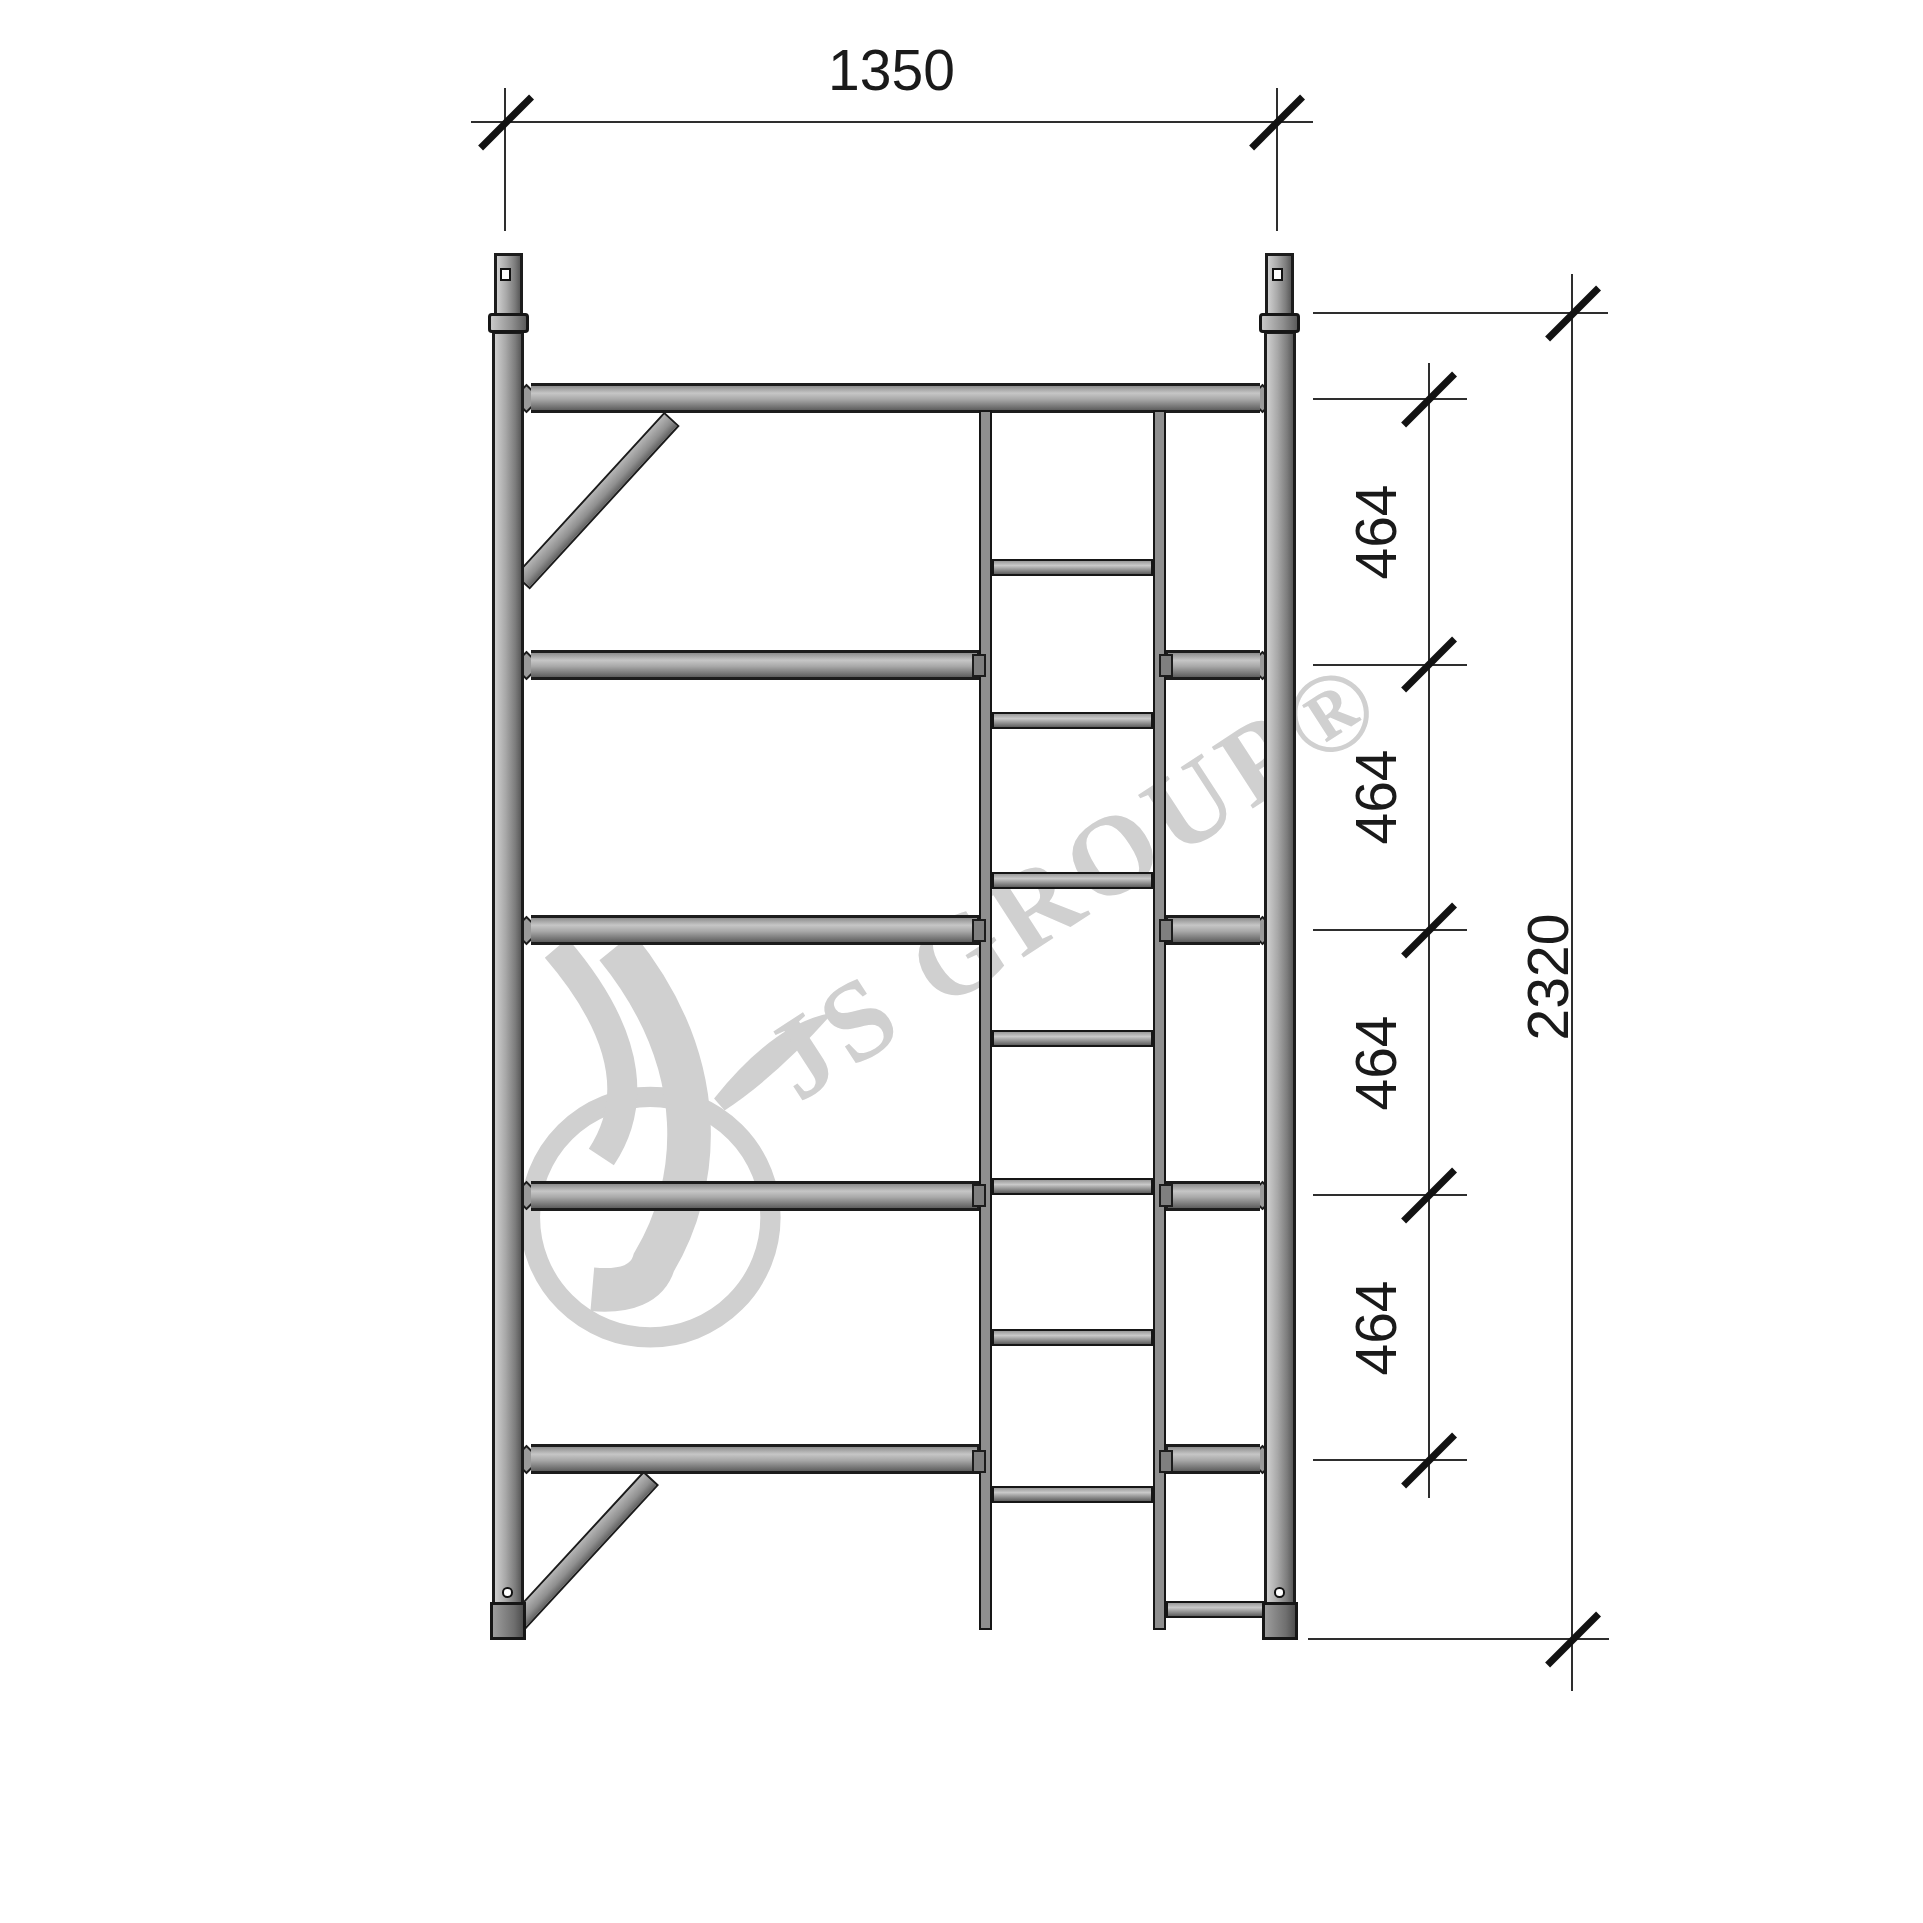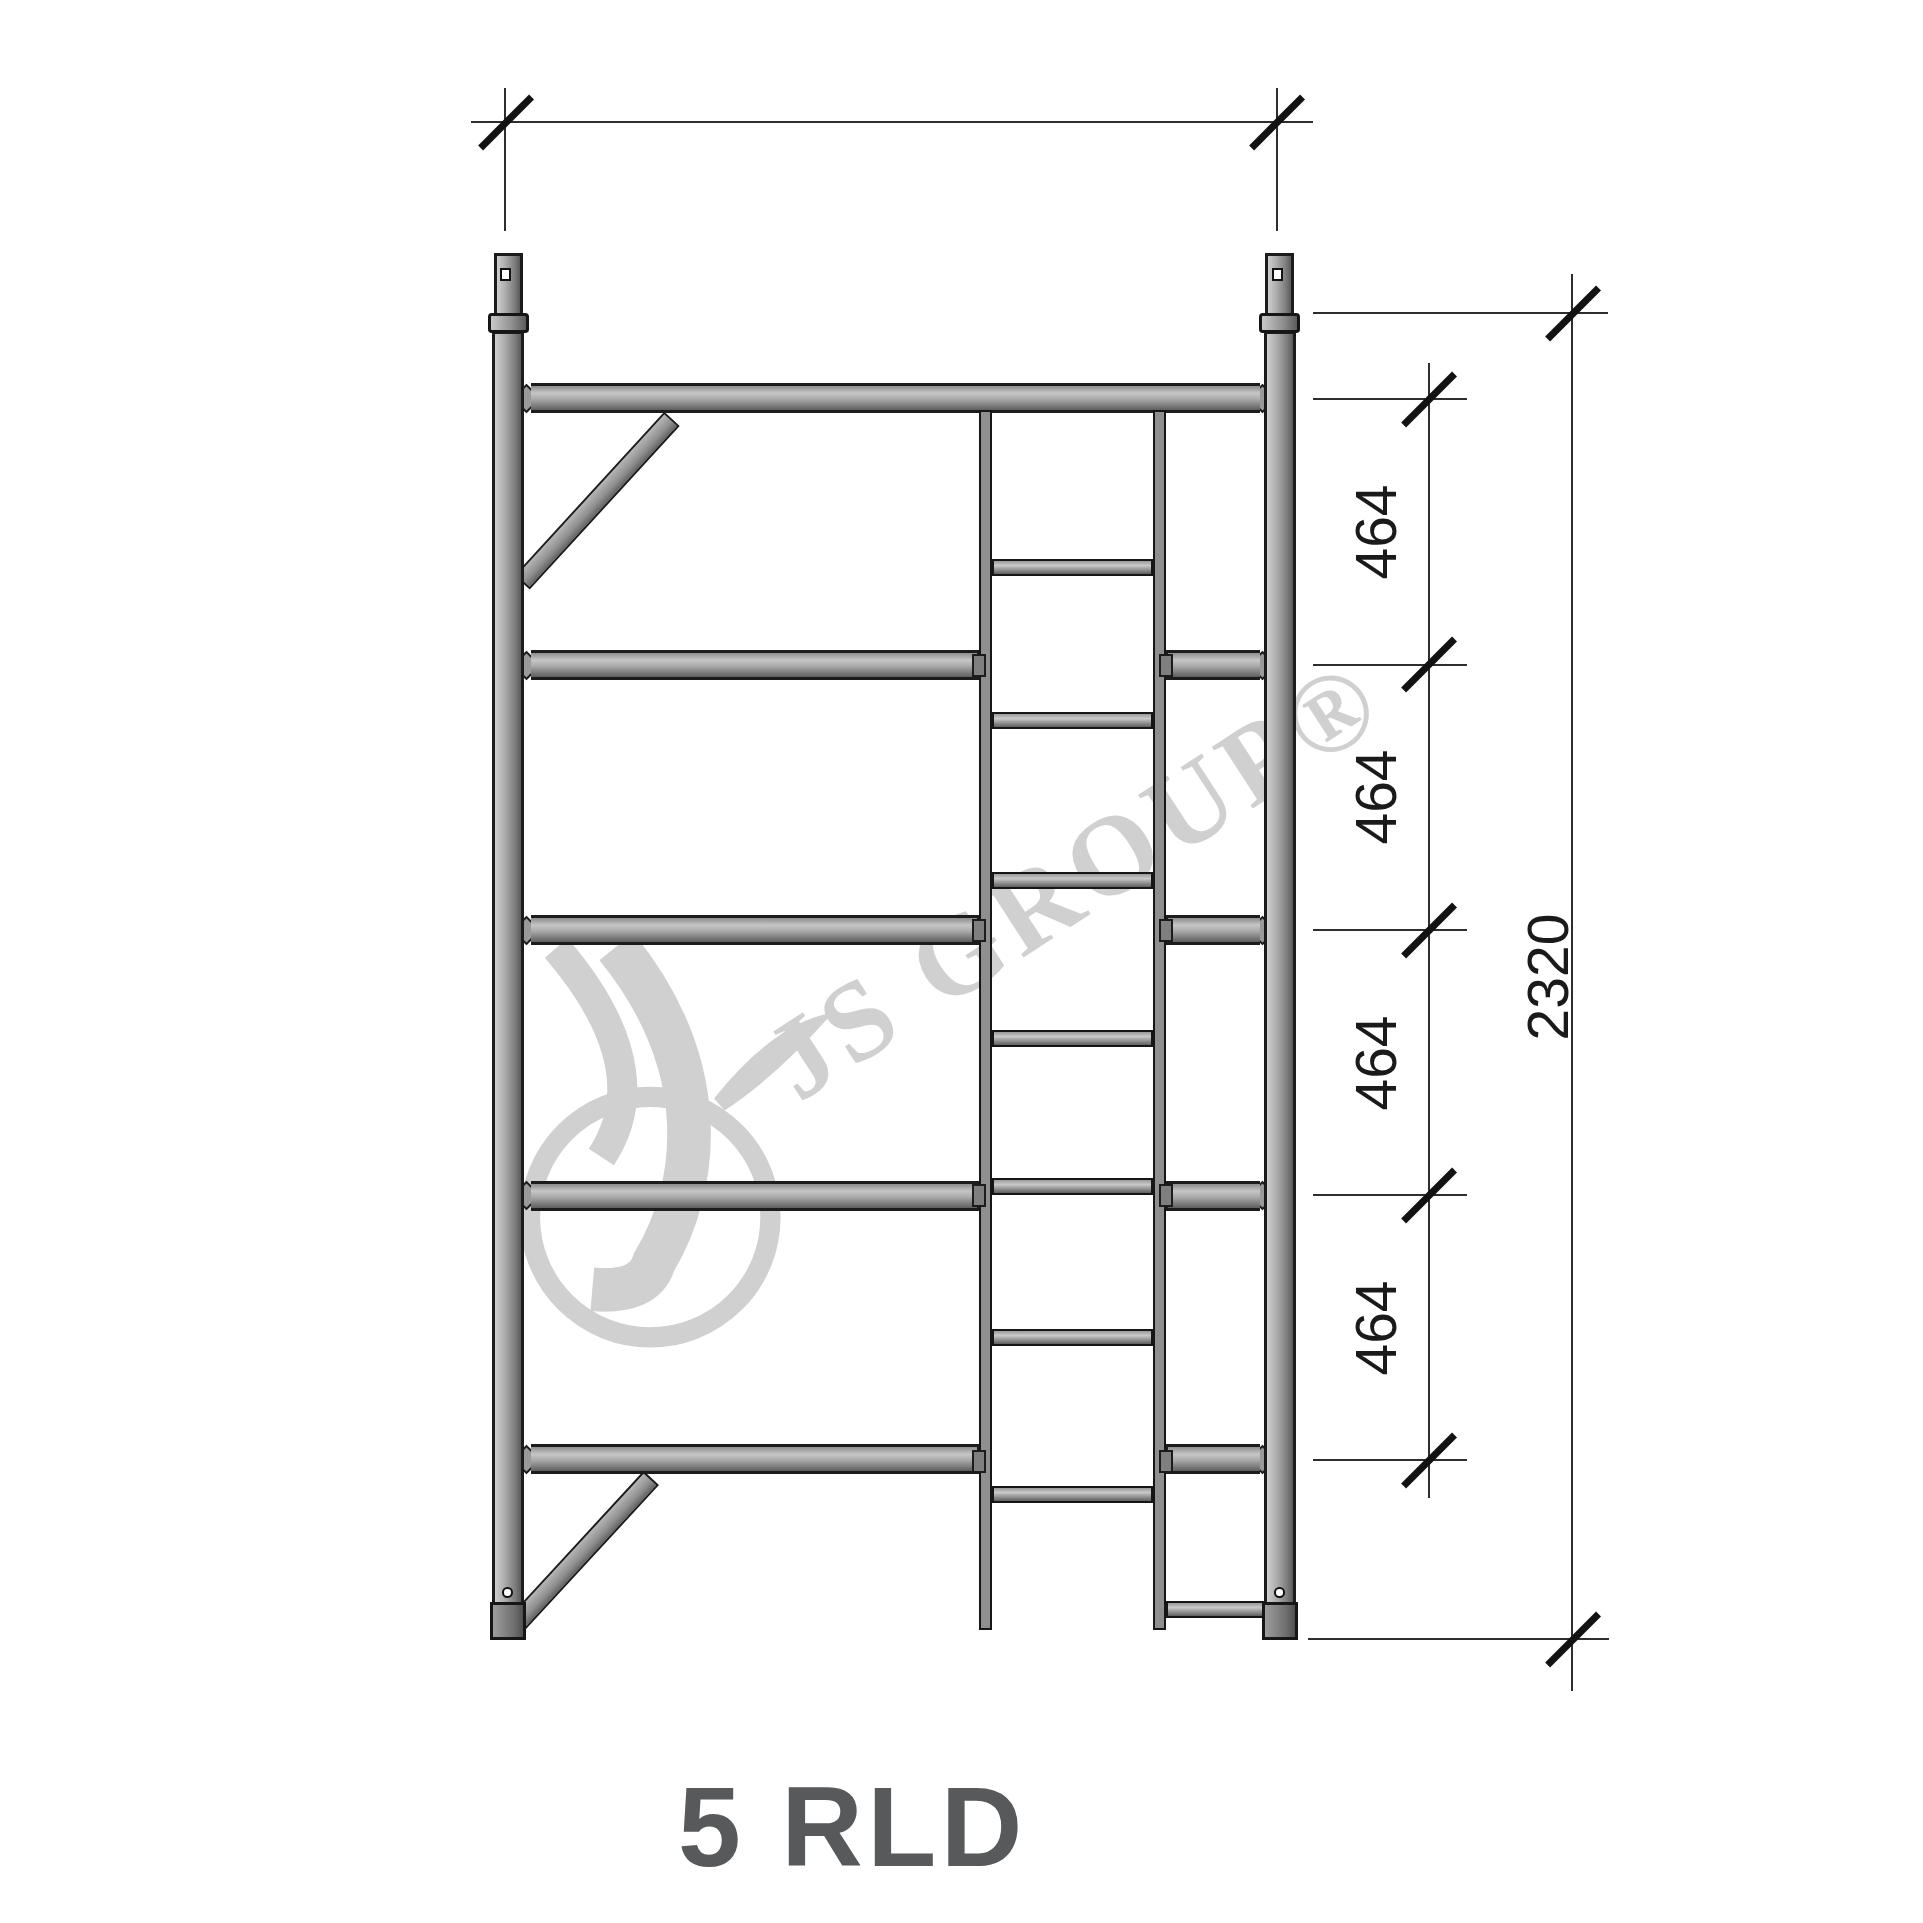--- a/index.html
+++ b/index.html
@@ -121,20 +121,21 @@
   <div class="rung" style="top:1178px;"></div>
   <div class="rung" style="top:1329px;"></div>
   <div class="rung" style="top:1486px;"></div>
   <div class="rung" style="left:1166px;width:98px;top:1601px;"></div>
 
   <div class="dl" style="left:471px;top:121px;width:842px;height:2.3px;"></div>
   <div class="dl" style="left:504px;top:88px;width:2.3px;height:143px;"></div>
   <div class="dl" style="left:1276px;top:88px;width:2.3px;height:143px;"></div>
   <div class="tick" style="left:470px;top:119px;"></div>
   <div class="tick" style="left:1241px;top:119px;"></div>
+  <div class="dimtxt" style="left:741px;top:38px;width:301px;height:63px;">1350</div>
 
   <div class="dl" style="left:1428px;top:363px;width:2.3px;height:1135px;"></div>
   <div class="dl" style="left:1313px;top:398px;width:154px;height:2.3px;"></div>
   <div class="dl" style="left:1313px;top:664px;width:154px;height:2.3px;"></div>
   <div class="dl" style="left:1313px;top:929px;width:154px;height:2.3px;"></div>
   <div class="dl" style="left:1313px;top:1194px;width:154px;height:2.3px;"></div>
   <div class="dl" style="left:1313px;top:1459px;width:154px;height:2.3px;"></div>
   <div class="tick" style="left:1393px;top:396px;"></div>
   <div class="tick" style="left:1393px;top:661px;"></div>
   <div class="tick" style="left:1393px;top:927px;"></div>
@@ -145,16 +146,15 @@
   <div class="dimtxt vrot" style="left:1263px;top:1033px;width:225px;height:60px;">464</div>
   <div class="dimtxt vrot" style="left:1263px;top:1298px;width:225px;height:60px;">464</div>
 
   <div class="dl" style="left:1571px;top:274px;width:2.3px;height:1417px;"></div>
   <div class="dl" style="left:1313px;top:312px;width:295px;height:2.3px;"></div>
   <div class="dl" style="left:1308px;top:1638px;width:301px;height:2.3px;"></div>
   <div class="tick" style="left:1537px;top:310px;"></div>
   <div class="tick" style="left:1537px;top:1636px;"></div>
   <div class="dimtxt vrot" style="left:1435px;top:947px;width:225px;height:60px;">2320</div>
 
-  <div id="title">5 RLD</div>
 
 </div>
 
 
 </body></html>

